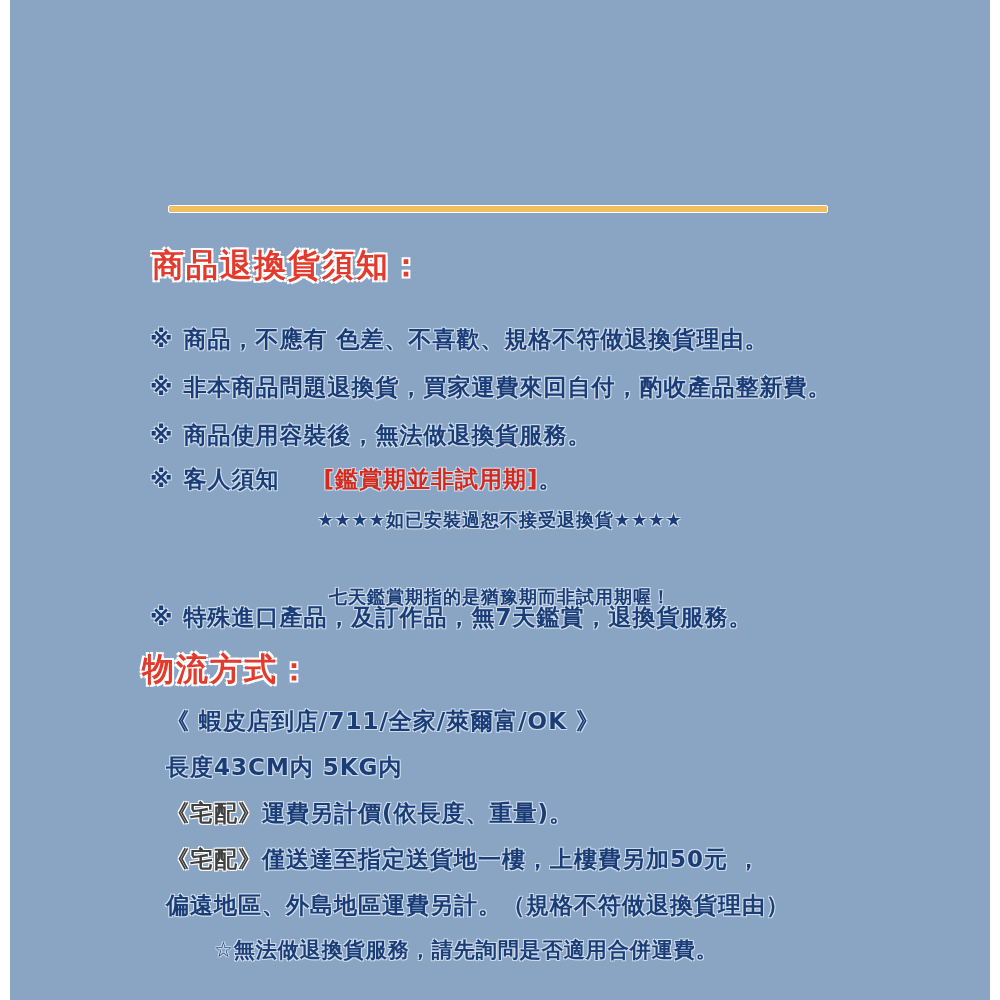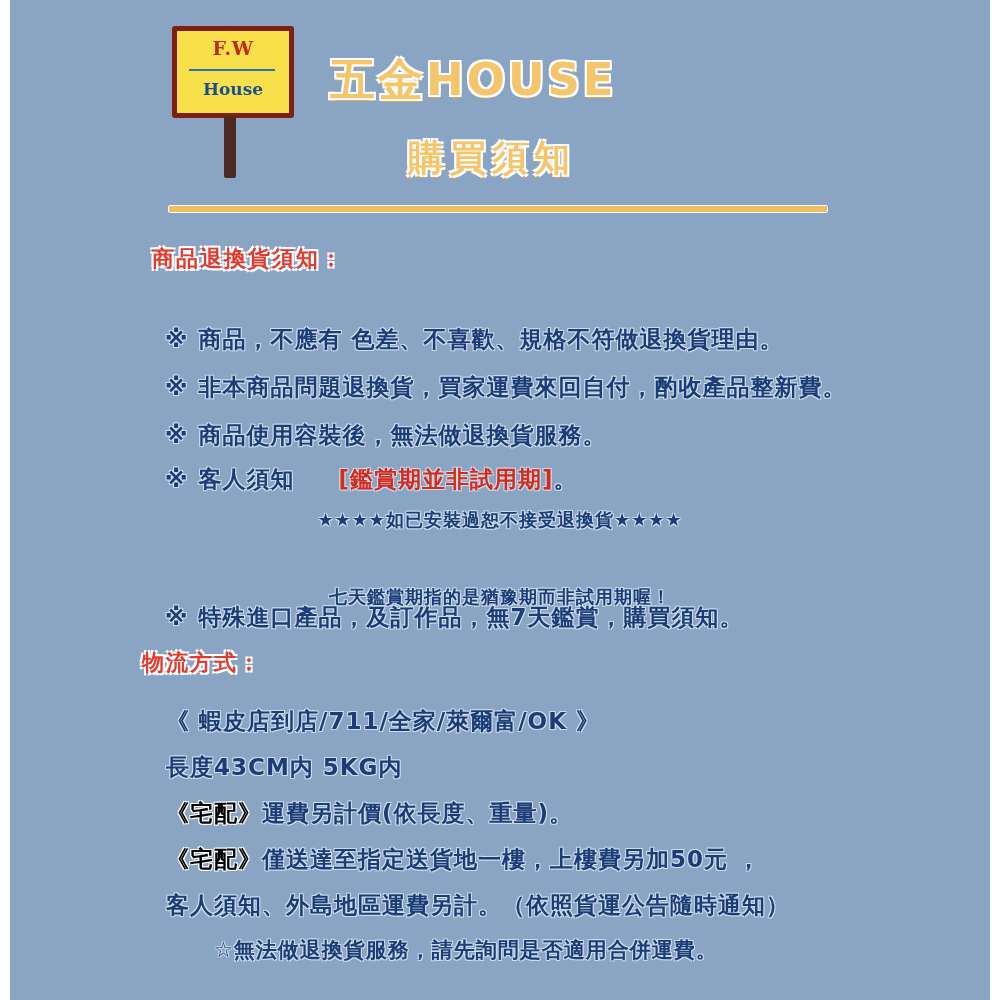--- a/index.html
+++ b/index.html
@@ -137,34 +137,34 @@
     border: 1px solid #ffffff;
     box-sizing: border-box;
     border-radius: 2px;
   }
 
   
   .sec-heading {
     position: absolute;
     font-family: Liberation Serif, serif;
     font-weight: bold;
-    font-size: 22px;
+    font-size: 32px;
     color: #e23b2e;
     letter-spacing: 2px;
     text-shadow:
       -2px -2px 0 #ffffff, 2px -2px 0 #ffffff,
       -2px 2px 0 #ffffff, 2px 2px 0 #ffffff;
   }
   #heading-returns { left: 152px; top: 244px; }
   #heading-logistics { left: 126px; top: 648px; padding-left: 16px; }
 
   
   .rule-line {
     position: absolute;
-    left: 165px;
+    left: 150px;
     width: 800px;
     font-family: "DejaVu Sans", "Liberation Sans", sans-serif;
     font-weight: bold;
     font-size: 23px;
     color: #1a3d78;
     letter-spacing: 1px;
     white-space: nowrap;
     text-shadow: -1px -1px 0 #cfdcea, 1px -1px 0 #cfdcea, -1px 1px 0 #cfdcea, 1px 1px 0 #cfdcea;
   }
   .rule-line .mark {
@@ -201,52 +201,38 @@
     position: absolute;
     font-family: "DejaVu Sans", "Liberation Sans", sans-serif;
     font-weight: bold;
     font-size: 23px;
     color: #1a3d78;
     letter-spacing: 1px;
     white-space: nowrap;
     text-shadow: -1px -1px 0 #cfdcea, 1px -1px 0 #cfdcea, -1px 1px 0 #cfdcea, 1px 1px 0 #cfdcea;
   }
   .log-line .tag-orange {
-    color: #000000;
+    color: #404040;
     text-shadow: -1px -1px 0 #ffffff, 1px -1px 0 #ffffff, -1px 1px 0 #ffffff, 1px 1px 0 #ffffff;
   }
   #log-1 { left: 166px; top: 706px; }
   #log-2 { left: 166px; top: 752px; }
   #log-3 { left: 166px; top: 798px; }
   #log-4 { left: 166px; top: 844px; }
   #log-5 { left: 166px; top: 890px; }
   #log-6 { left: 214px; top: 936px; font-size: 21px; }
 </style>
 </head>
 <body>
 
 <div id="page">
 
   <div class="side-margin left"></div>
   <div class="side-margin right"></div>
 
-  <div class="header">
-
-    <div class="logo-wrap">
-      <div class="logo-board">
-        <div class="logo-fw">F.W</div>
-        <div class="logo-rule"></div>
-        <div class="logo-house">House</div>
-      </div>
-      <div class="logo-post"></div>
-    </div>
-
-    <div class="title-main">五金HOUSE</div>
-    <div class="title-sub">購買須知</div>
-  </div>
 
   <div class="divider"></div>
 
   <div class="sec-heading" id="heading-returns">商品退換貨須知：</div>
 
   <div class="rule-line" id="rule-1">
     <span class="mark">※</span><span>商品，不應有 色差、不喜歡、規格不符做退換貨理由。</span>
   </div>
 
   <div class="rule-line" id="rule-3">
@@ -258,21 +244,21 @@
   </div>
 
   <div class="rule-line" id="rule-4">
     <span class="mark">※</span><span>客人須知</span><span class="emph-red">[鑑賞期並非試用期]</span><span>。</span>
   </div>
 
   <div class="centered-line" id="note-stars">★★★★如已安裝過恕不接受退換貨★★★★</div>
   <div class="centered-line" id="note-seven">七天鑑賞期指的是猶豫期而非試用期喔！</div>
 
   <div class="rule-line" id="rule-5">
-    <span class="mark">※</span><span>特殊進口產品，及訂作品，無7天鑑賞，購買須知。</span>
+    <span class="mark">※</span><span>特殊進口產品，及訂作品，無7天鑑賞，退換貨服務。</span>
   </div>
 
   <div class="sec-heading" id="heading-logistics">物流方式：</div>
 
   <div class="log-line" id="log-1">
     <span>《 蝦皮店到店/711/全家/萊爾富/OK 》</span>
   </div>
 
   <div class="log-line" id="log-2">
     <span>長度43CM内  5KG内</span>
@@ -280,20 +266,20 @@
 
   <div class="log-line" id="log-3">
     <span class="tag-orange">《宅配》</span><span>運費另計價(依長度、重量)。</span>
   </div>
 
   <div class="log-line" id="log-4">
     <span class="tag-orange">《宅配》</span><span>僅送達至指定送貨地一樓，上樓費另加50元 ，</span>
   </div>
 
   <div class="log-line" id="log-5">
-    <span>客人須知、外島地區運費另計。（依照貨運公告隨時通知）</span>
+    <span>偏遠地區、外島地區運費另計。（規格不符做退換貨理由）</span>
   </div>
 
   <div class="log-line" id="log-6">
     <span>☆無法做退換貨服務，請先詢問是否適用合併運費。</span>
   </div>
 
 </div>
 
 </body></html>

